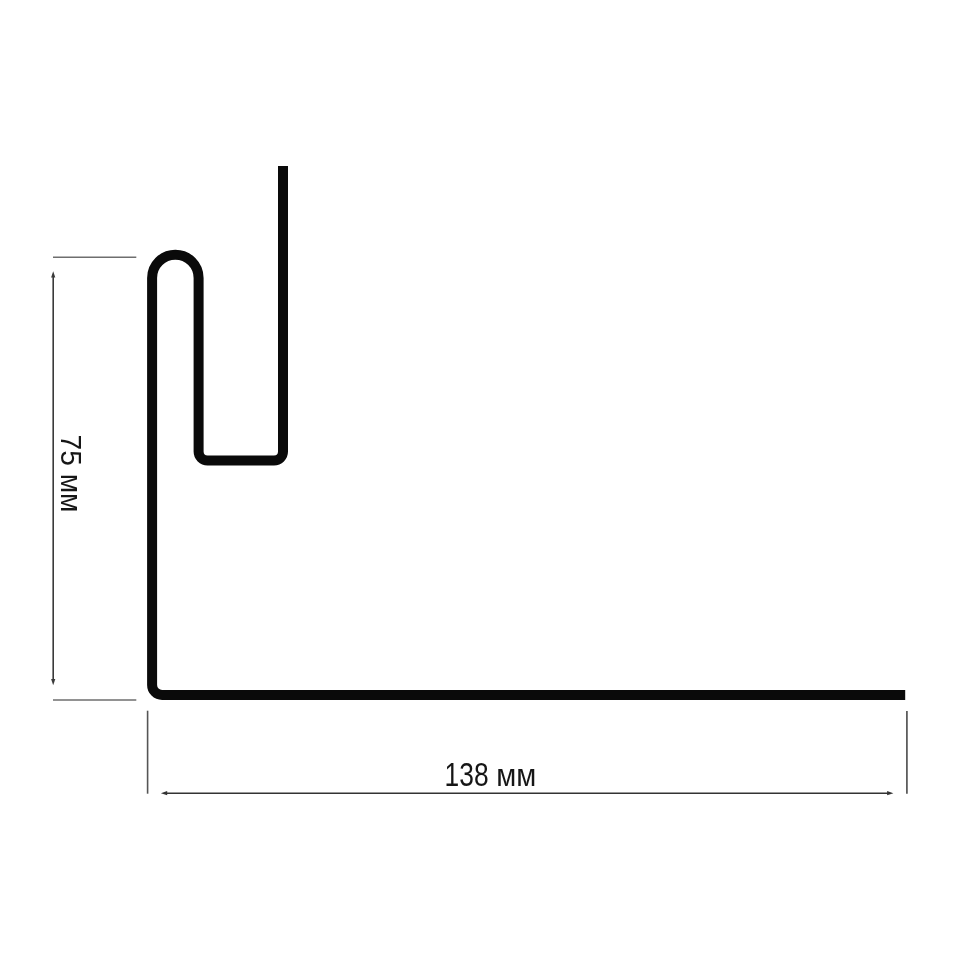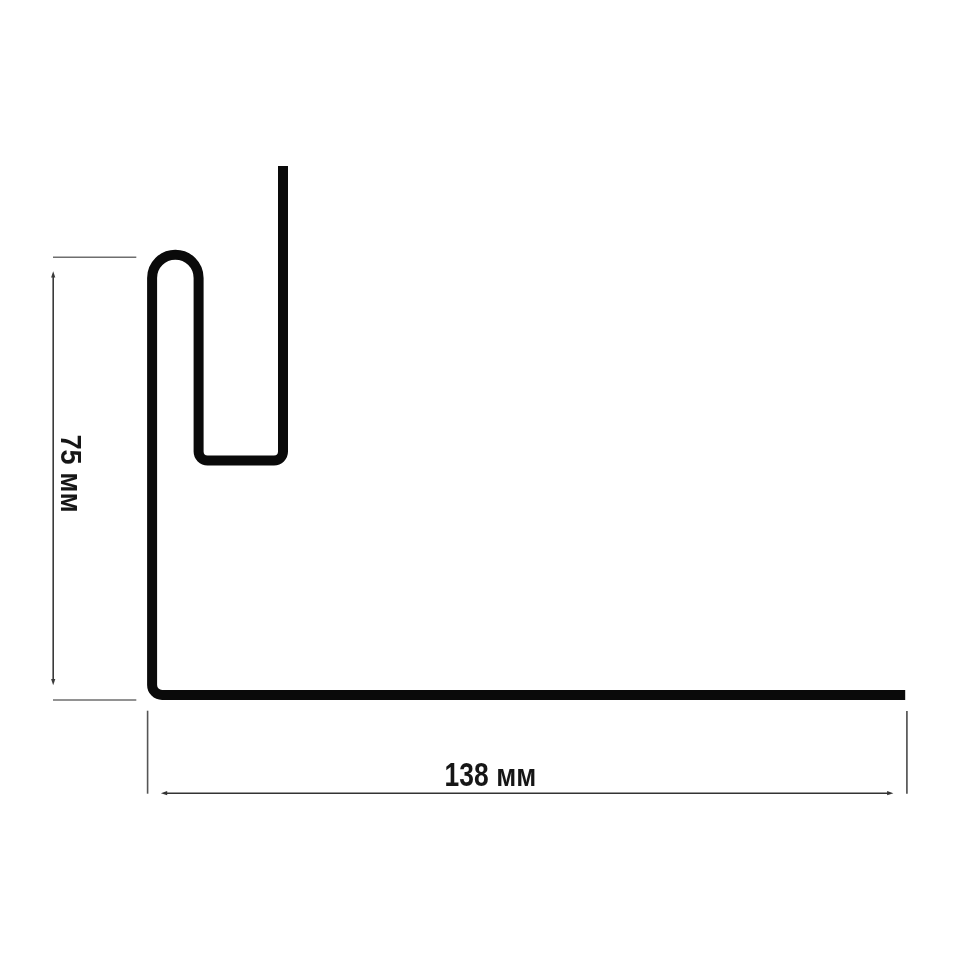--- a/index.html
+++ b/index.html
@@ -1,16 +1,16 @@
 <!DOCTYPE html>
 <html><head>
 <meta charset="utf-8">
 <style>
   html,body{margin:0;padding:0;background:#ffffff;}
-  .page{width:960px;height:960px;position:relative;background:#ffffff;overflow:hidden;font-weight:bold;}
+  .page{width:960px;height:960px;position:relative;background:#ffffff;overflow:hidden;}
   svg{display:block;}
   text{font-family:"Liberation Sans", sans-serif;}
 </style>
 </head>
 <body>
 <div class="page">
 <svg width="960" height="960" viewBox="0 0 960 960">
 
   <rect x="0" y="0" width="960" height="960" fill="#ffffff"></rect>
 

